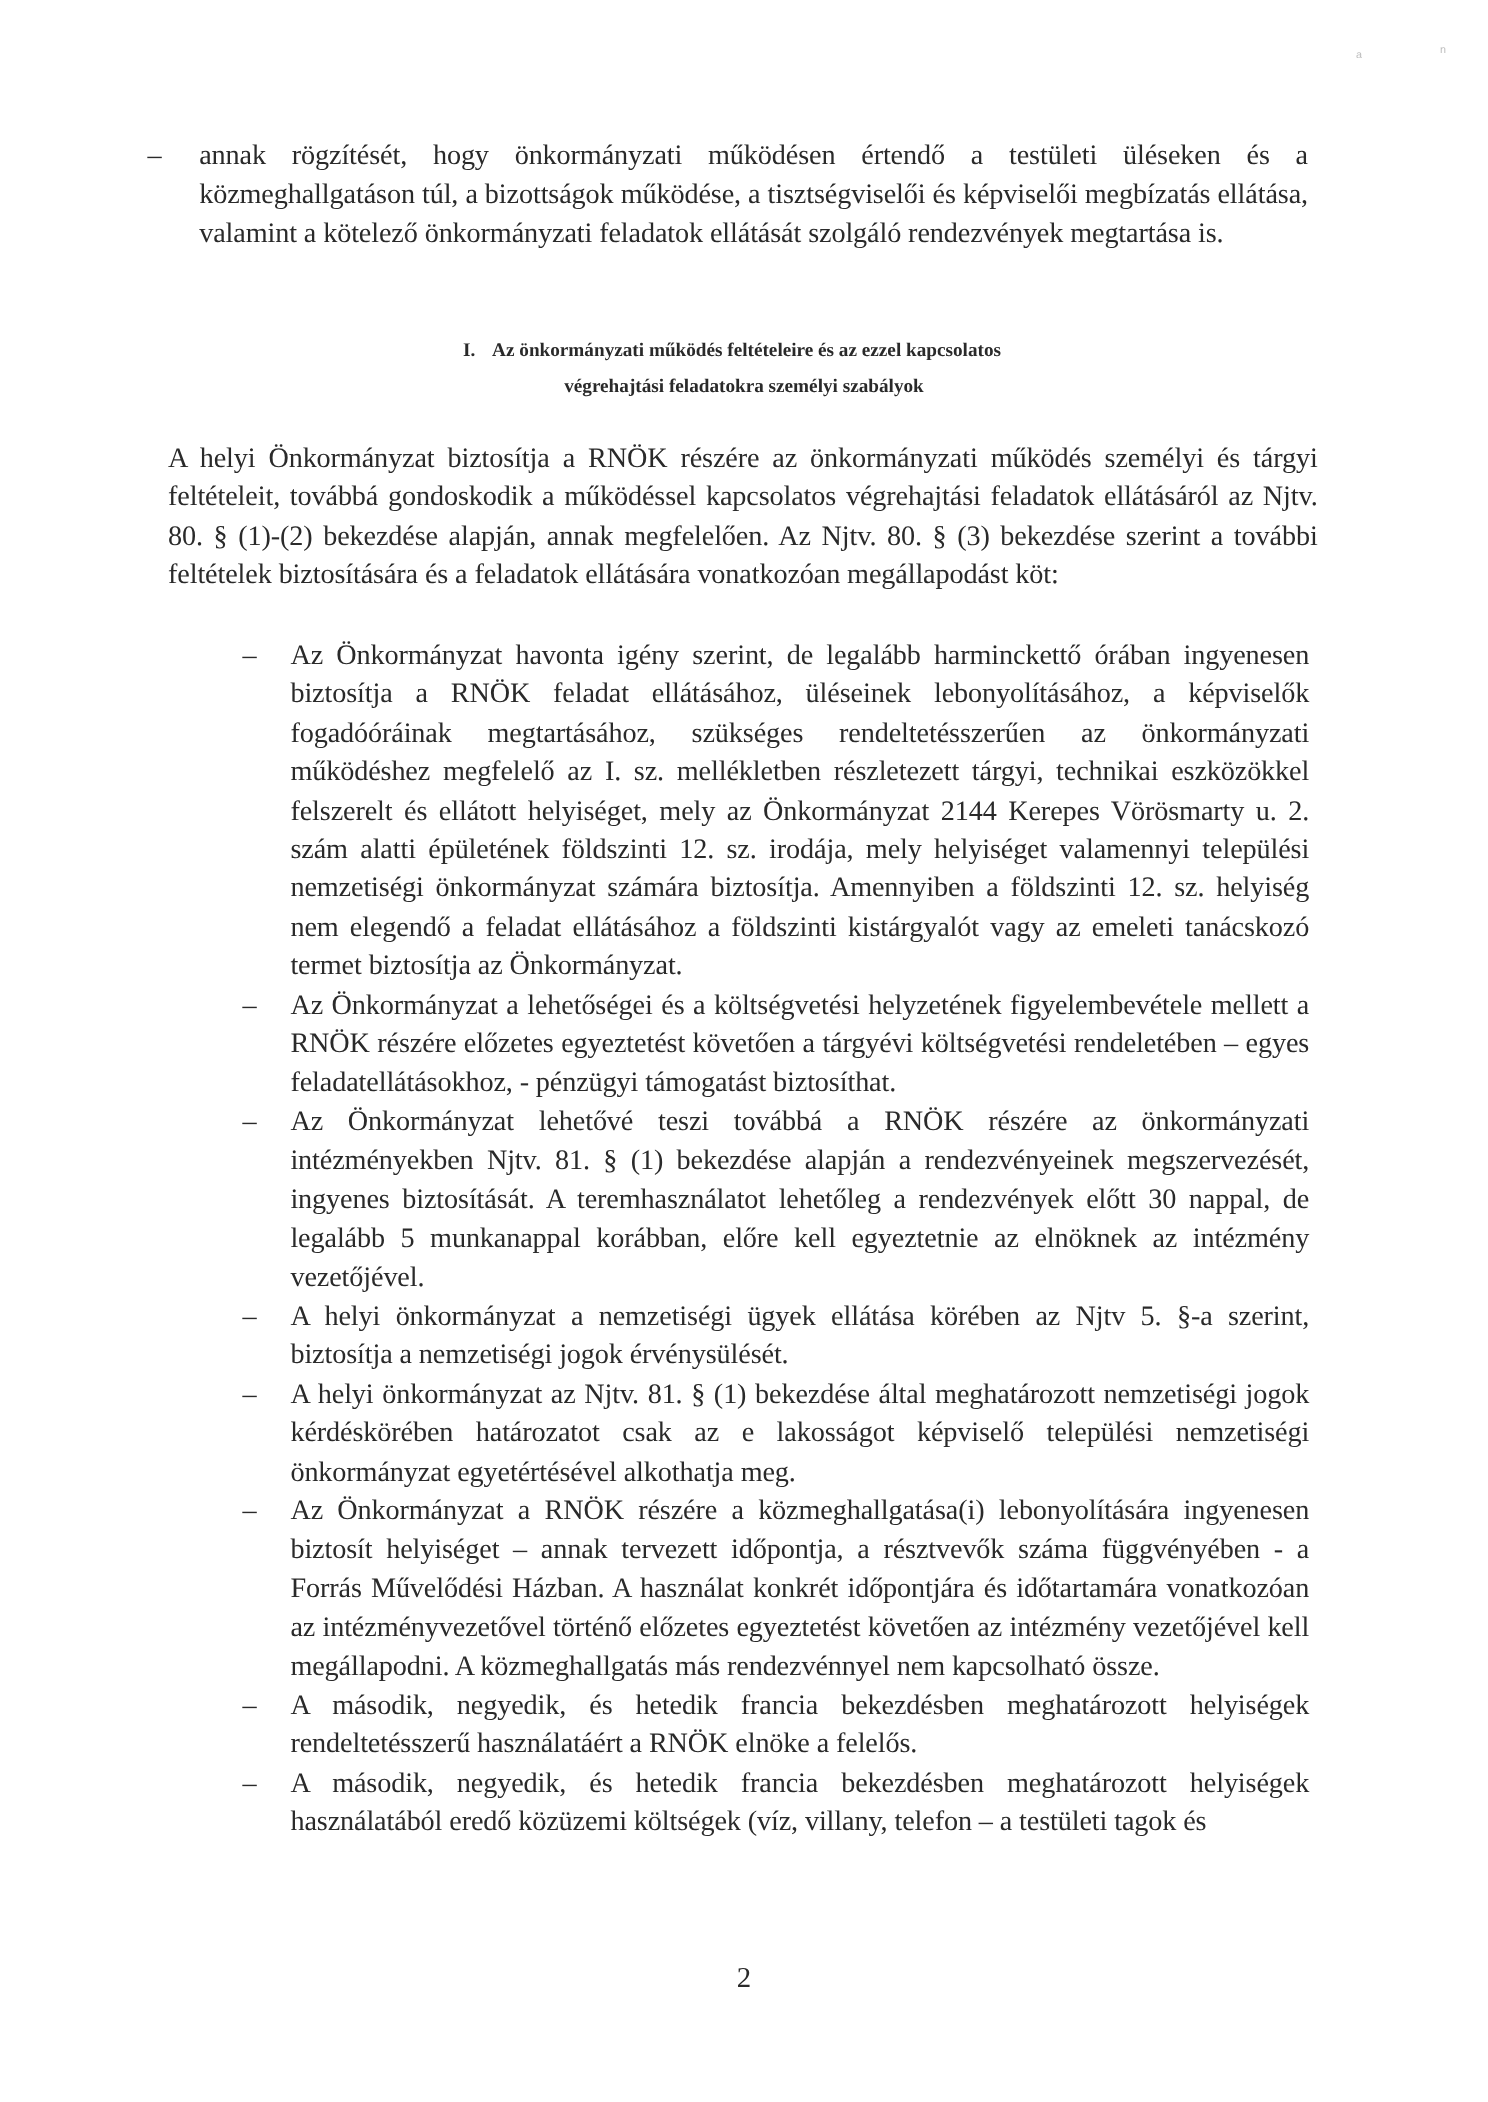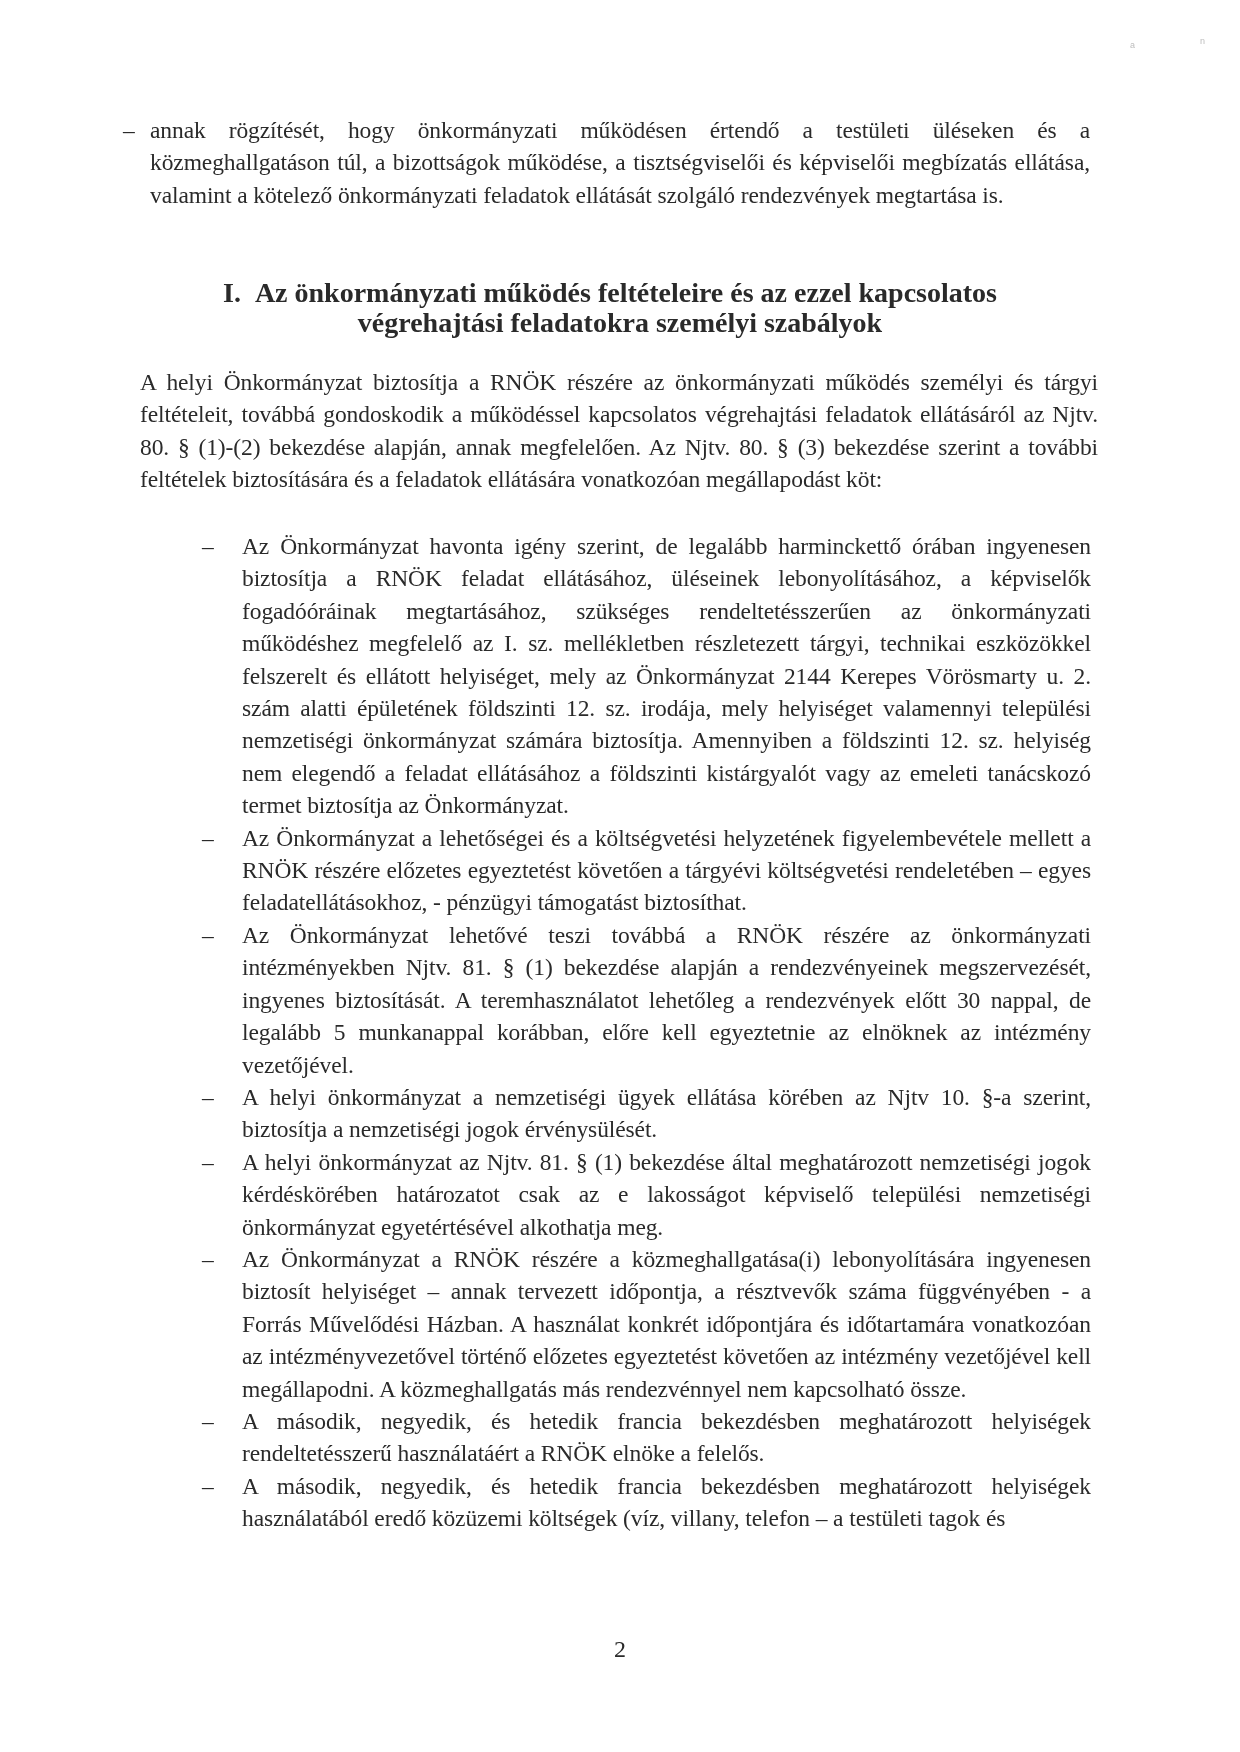--- a/index.html
+++ b/index.html
@@ -40,33 +40,34 @@
       display: block;
     }
     .bullet .dash {
       position: absolute;
       top: 0;
       font-size: 23.5px;
       line-height: 32.4px;
     }
     .bullet .body {
       display: block;
+      margin-left: 16px;
     }
 
     
     #b0 { left: 150px; top: 114px; width: 940px; }
     #b0 .dash { left: -27px; }
 
     .heading {
       position: absolute;
       left: 150px;
       width: 940px;
       top: 278px;
       font-weight: bold;
-      font-size: 28px;
+      font-size: 16px;
       line-height: 30px;
       text-align: center;
     }
     .heading .l1 { display: block; padding-right: 20px; }
     .heading .l2 { display: block; padding-left: 0; }
     .heading .num { margin-right: 14px; }
 
     .intro {
       position: absolute;
       left: 140px;
@@ -132,21 +133,21 @@
     <div class="item">
       <span class="dash">–</span>
       <span>Az Önkormányzat a lehetőségei és a költségvetési helyzetének figyelembevétele mellett a RNÖK részére előzetes egyeztetést követően a tárgyévi költségvetési rendeletében – egyes feladatellátásokhoz, - pénzügyi támogatást biztosíthat.</span>
     </div>
     <div class="item">
       <span class="dash">–</span>
       <span>Az Önkormányzat lehetővé teszi továbbá a RNÖK részére az önkormányzati intézményekben Njtv. 81. § (1) bekezdése alapján a rendezvényeinek megszervezését, ingyenes biztosítását. A teremhasználatot lehetőleg a rendezvények előtt 30 nappal, de legalább 5 munkanappal korábban, előre kell egyeztetnie az elnöknek az intézmény vezetőjével.</span>
     </div>
     <div class="item">
       <span class="dash">–</span>
-      <span>A helyi önkormányzat a nemzetiségi ügyek ellátása körében az Njtv 10. §-a szerint, biztosítja a nemzetiségi jogok érvénysülését.</span>
+      <span>A helyi önkormányzat a nemzetiségi ügyek ellátása körében az Njtv 5. §-a szerint, biztosítja a nemzetiségi jogok érvénysülését.</span>
     </div>
     <div class="item">
       <span class="dash">–</span>
       <span>A helyi önkormányzat az Njtv. 81. § (1) bekezdése által meghatározott nemzetiségi jogok kérdéskörében határozatot csak az e lakosságot képviselő települési nemzetiségi önkormányzat egyetértésével alkothatja meg.</span>
     </div>
     <div class="item">
       <span class="dash">–</span>
       <span>Az Önkormányzat a RNÖK részére a közmeghallgatása(i) lebonyolítására ingyenesen biztosít helyiséget – annak tervezett időpontja, a résztvevők száma függvényében - a Forrás Művelődési Házban. A használat konkrét időpontjára és időtartamára vonatkozóan az intézményvezetővel történő előzetes egyeztetést követően az intézmény vezetőjével kell megállapodni. A közmeghallgatás más rendezvénnyel nem kapcsolható össze.</span>
     </div>
     <div class="item">

